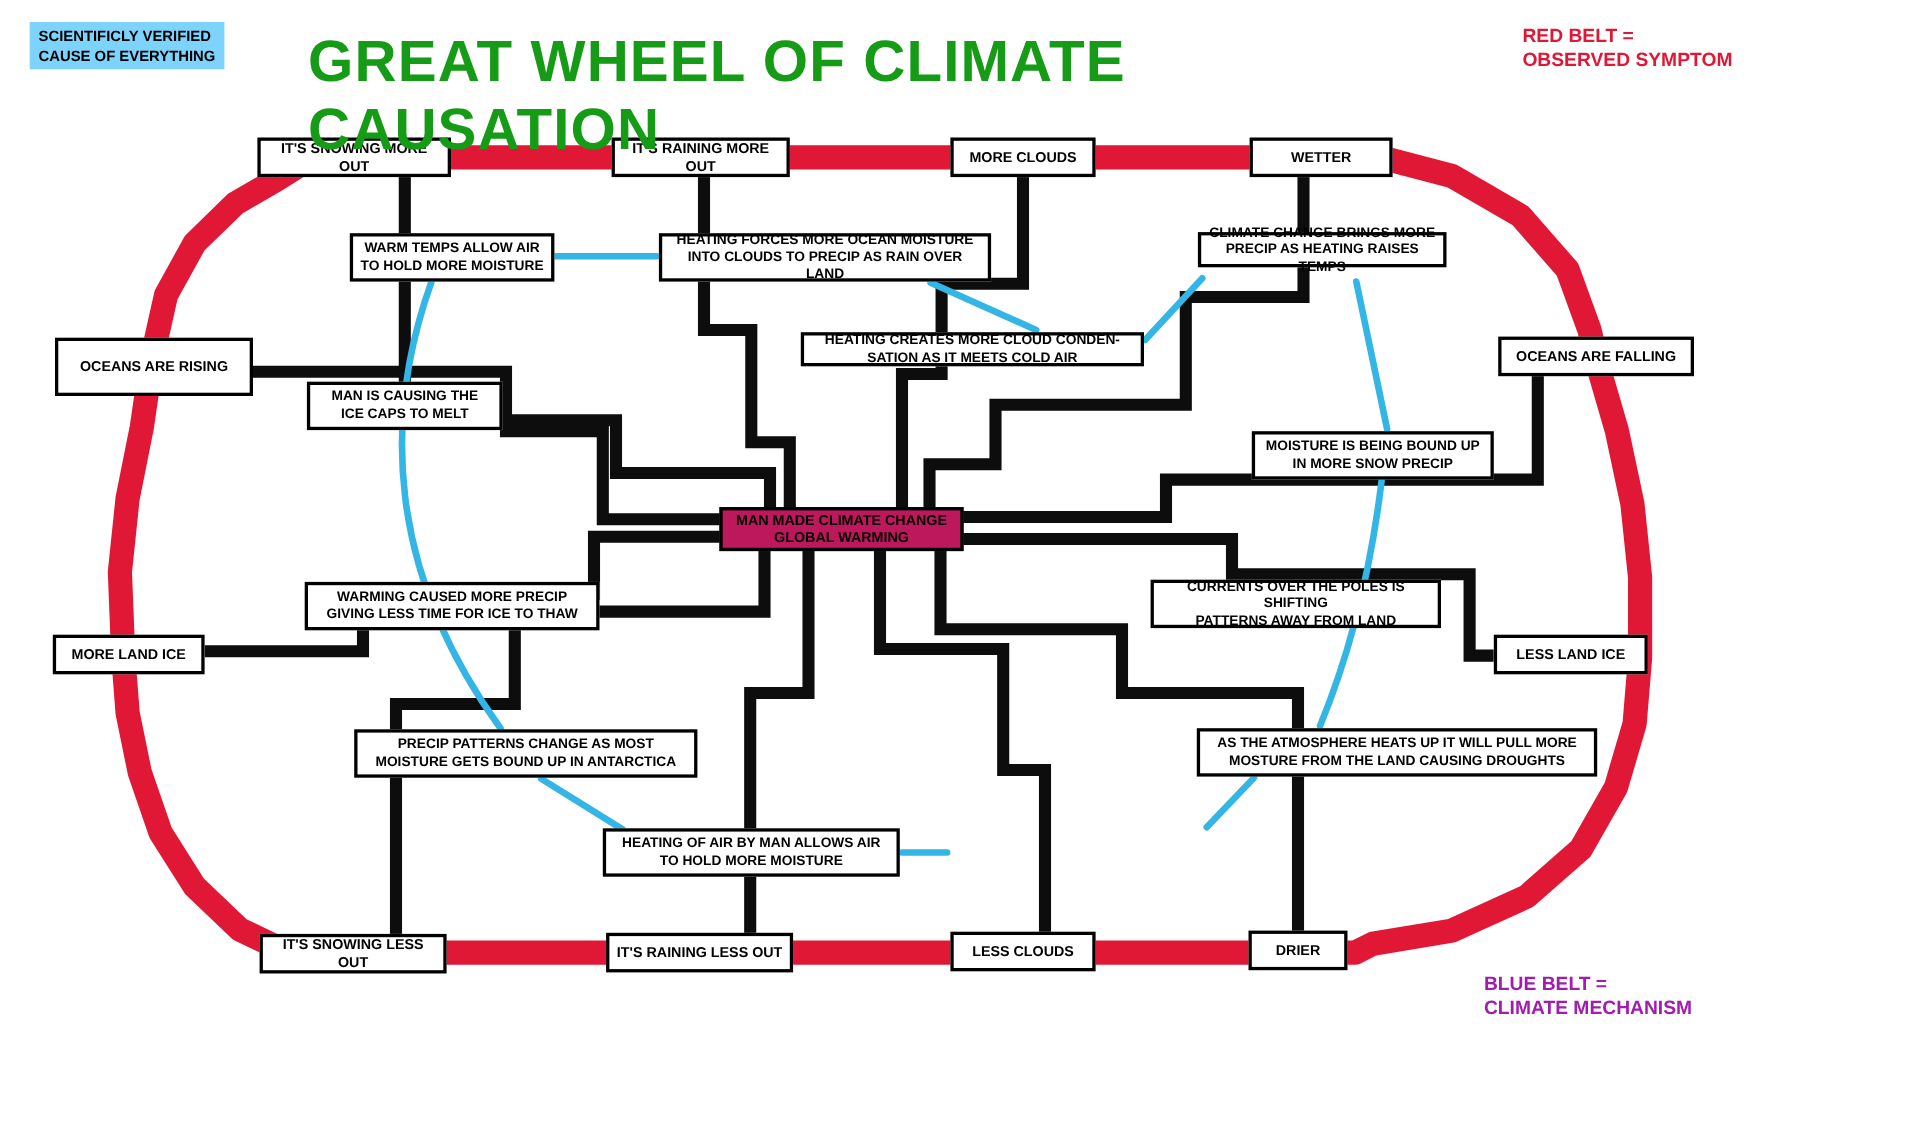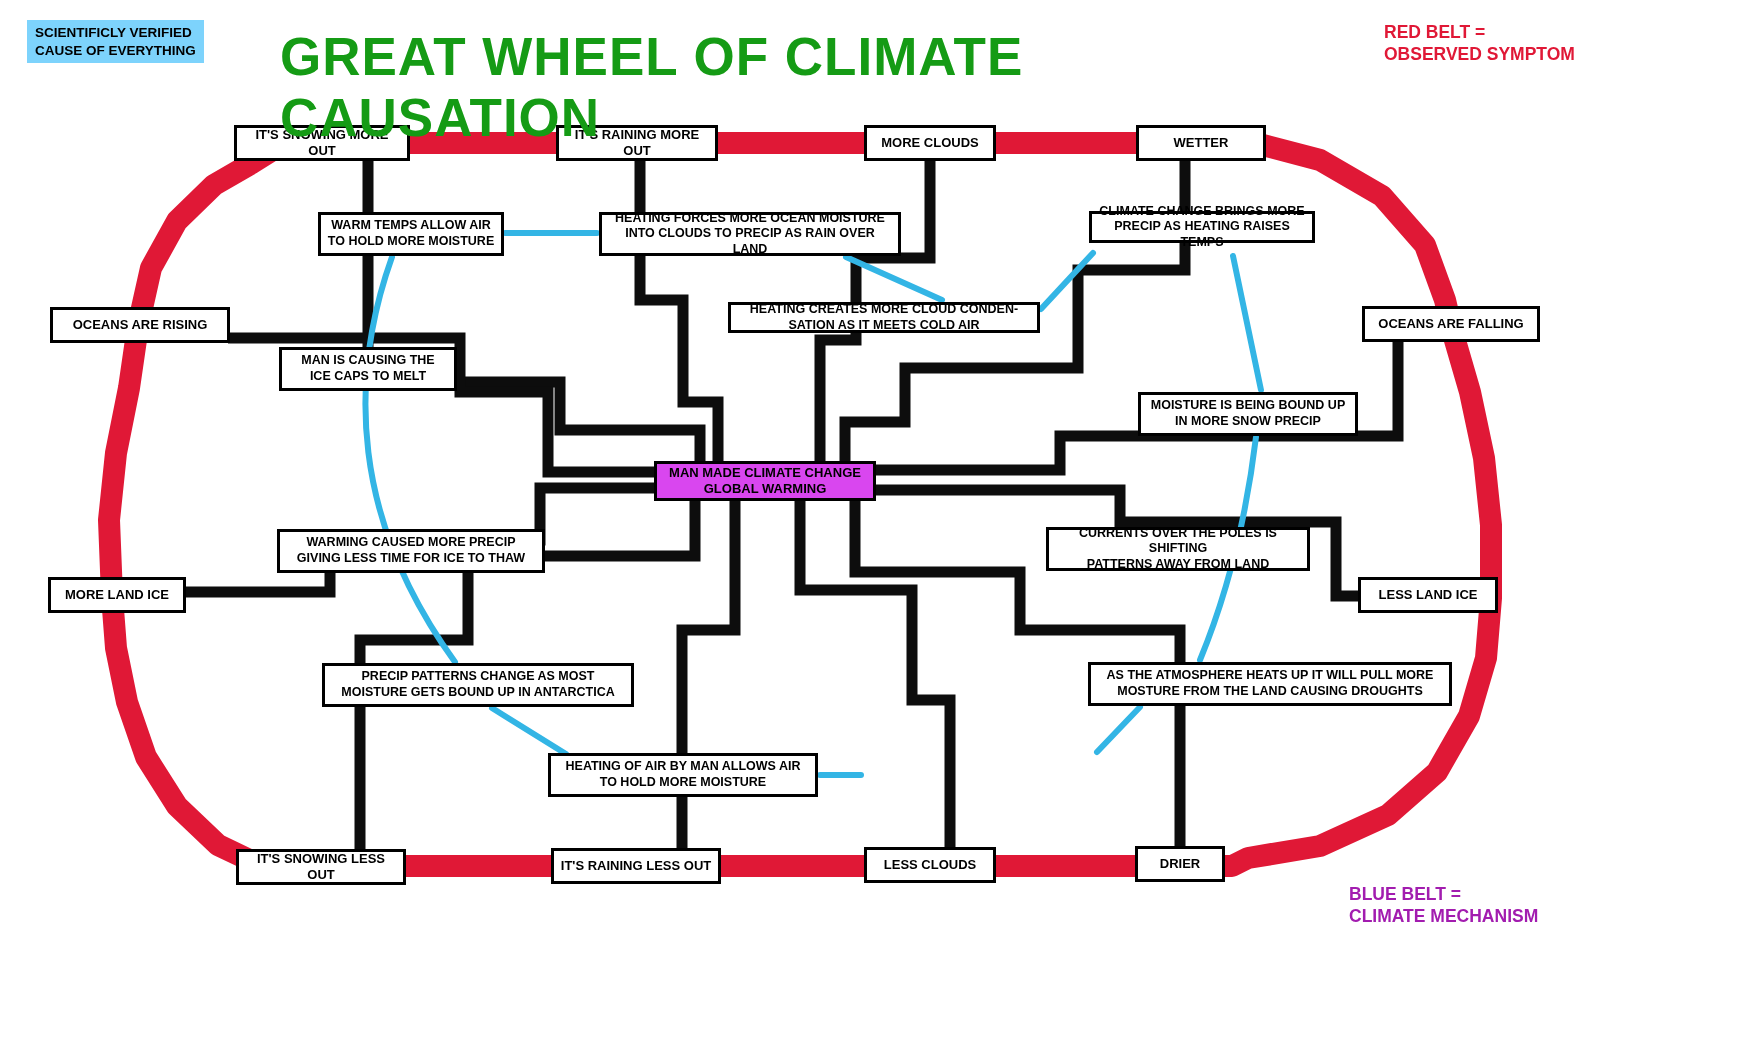--- a/index.html
+++ b/index.html
@@ -4,21 +4,21 @@
 <style>
   html,body{margin:0;padding:0;background:#fff;}
   #diagram{position:relative;width:1737px;height:1044px;background:#ffffff;overflow:hidden;
            font-family:"Liberation Sans",sans-serif;}
   .wires{position:absolute;left:0;top:0;width:1737px;height:1044px;z-index:1;}
   .box{position:absolute;z-index:2;background:#ffffff;border:3px solid #000;
        display:flex;align-items:center;justify-content:center;text-align:center;
        font-weight:bold;font-size:13px;line-height:1.25;color:#000;
        white-space:pre-line;box-sizing:border-box;padding:2px 6px;}
   .mech{font-size:12.5px;}
-  .center-box{background:#d946ef;z-index:3;}
+  .center-box{background:#be185d;z-index:3;}
   .title{position:absolute;left:280px;top:26px;width:1000px;z-index:3;text-align:left;
          font-size:53px;font-weight:bold;letter-spacing:1px;color:#159b15;}
   .cause-note{position:absolute;left:27px;top:20px;z-index:3;background:#7dd3fc;
               padding:4px 8px;font-weight:bold;font-size:13.5px;line-height:1.3;color:#000;}
   .belt-note{position:absolute;z-index:3;font-weight:bold;font-size:17.5px;line-height:1.25;}
   .belt-note.red{left:1349px;top:22px;color:#e01836;margin-left:35px;}
   .belt-note.blue{left:1349px;top:884px;color:#a21caf;}
   .belt-note div, .cause-note div{display:block;}
 </style>
 </head>
@@ -78,21 +78,21 @@
     <div>CLIMATE MECHANISM</div>
   </div>
 
   <div class="box center-box" style="left:654px;top:461px;width:222px;height:40px">MAN MADE CLIMATE CHANGE
 GLOBAL WARMING</div>
 
   <div class="box" style="left:234px;top:125px;width:176px;height:36px">IT'S SNOWING MORE OUT</div>
   <div class="box" style="left:556px;top:125px;width:162px;height:36px">IT'S RAINING MORE OUT</div>
   <div class="box" style="left:864px;top:125px;width:132px;height:36px">MORE CLOUDS</div>
   <div class="box" style="left:1136px;top:125px;width:130px;height:36px">WETTER</div>
-  <div class="box" style="left:50px;top:307px;width:180px;height:36px">OCEANS ARE RISING</div>
+  <div class="box" style="left:50px;top:307px;width:180px;height:53px">OCEANS ARE RISING</div>
   <div class="box" style="left:1362px;top:306px;width:178px;height:36px">OCEANS ARE FALLING</div>
   <div class="box" style="left:48px;top:577px;width:138px;height:36px">MORE LAND ICE</div>
   <div class="box" style="left:1358px;top:577px;width:140px;height:36px">LESS LAND ICE</div>
   <div class="box" style="left:236px;top:849px;width:170px;height:36px">IT'S SNOWING LESS OUT</div>
   <div class="box" style="left:551px;top:848px;width:170px;height:36px">IT'S RAINING LESS OUT</div>
   <div class="box" style="left:864px;top:847px;width:132px;height:36px">LESS CLOUDS</div>
   <div class="box" style="left:1135px;top:846px;width:90px;height:36px">DRIER</div>
 
   <div class="box mech" style="left:318px;top:212px;width:186px;height:44px">WARM TEMPS ALLOW AIR
 TO HOLD MORE MOISTURE</div>

